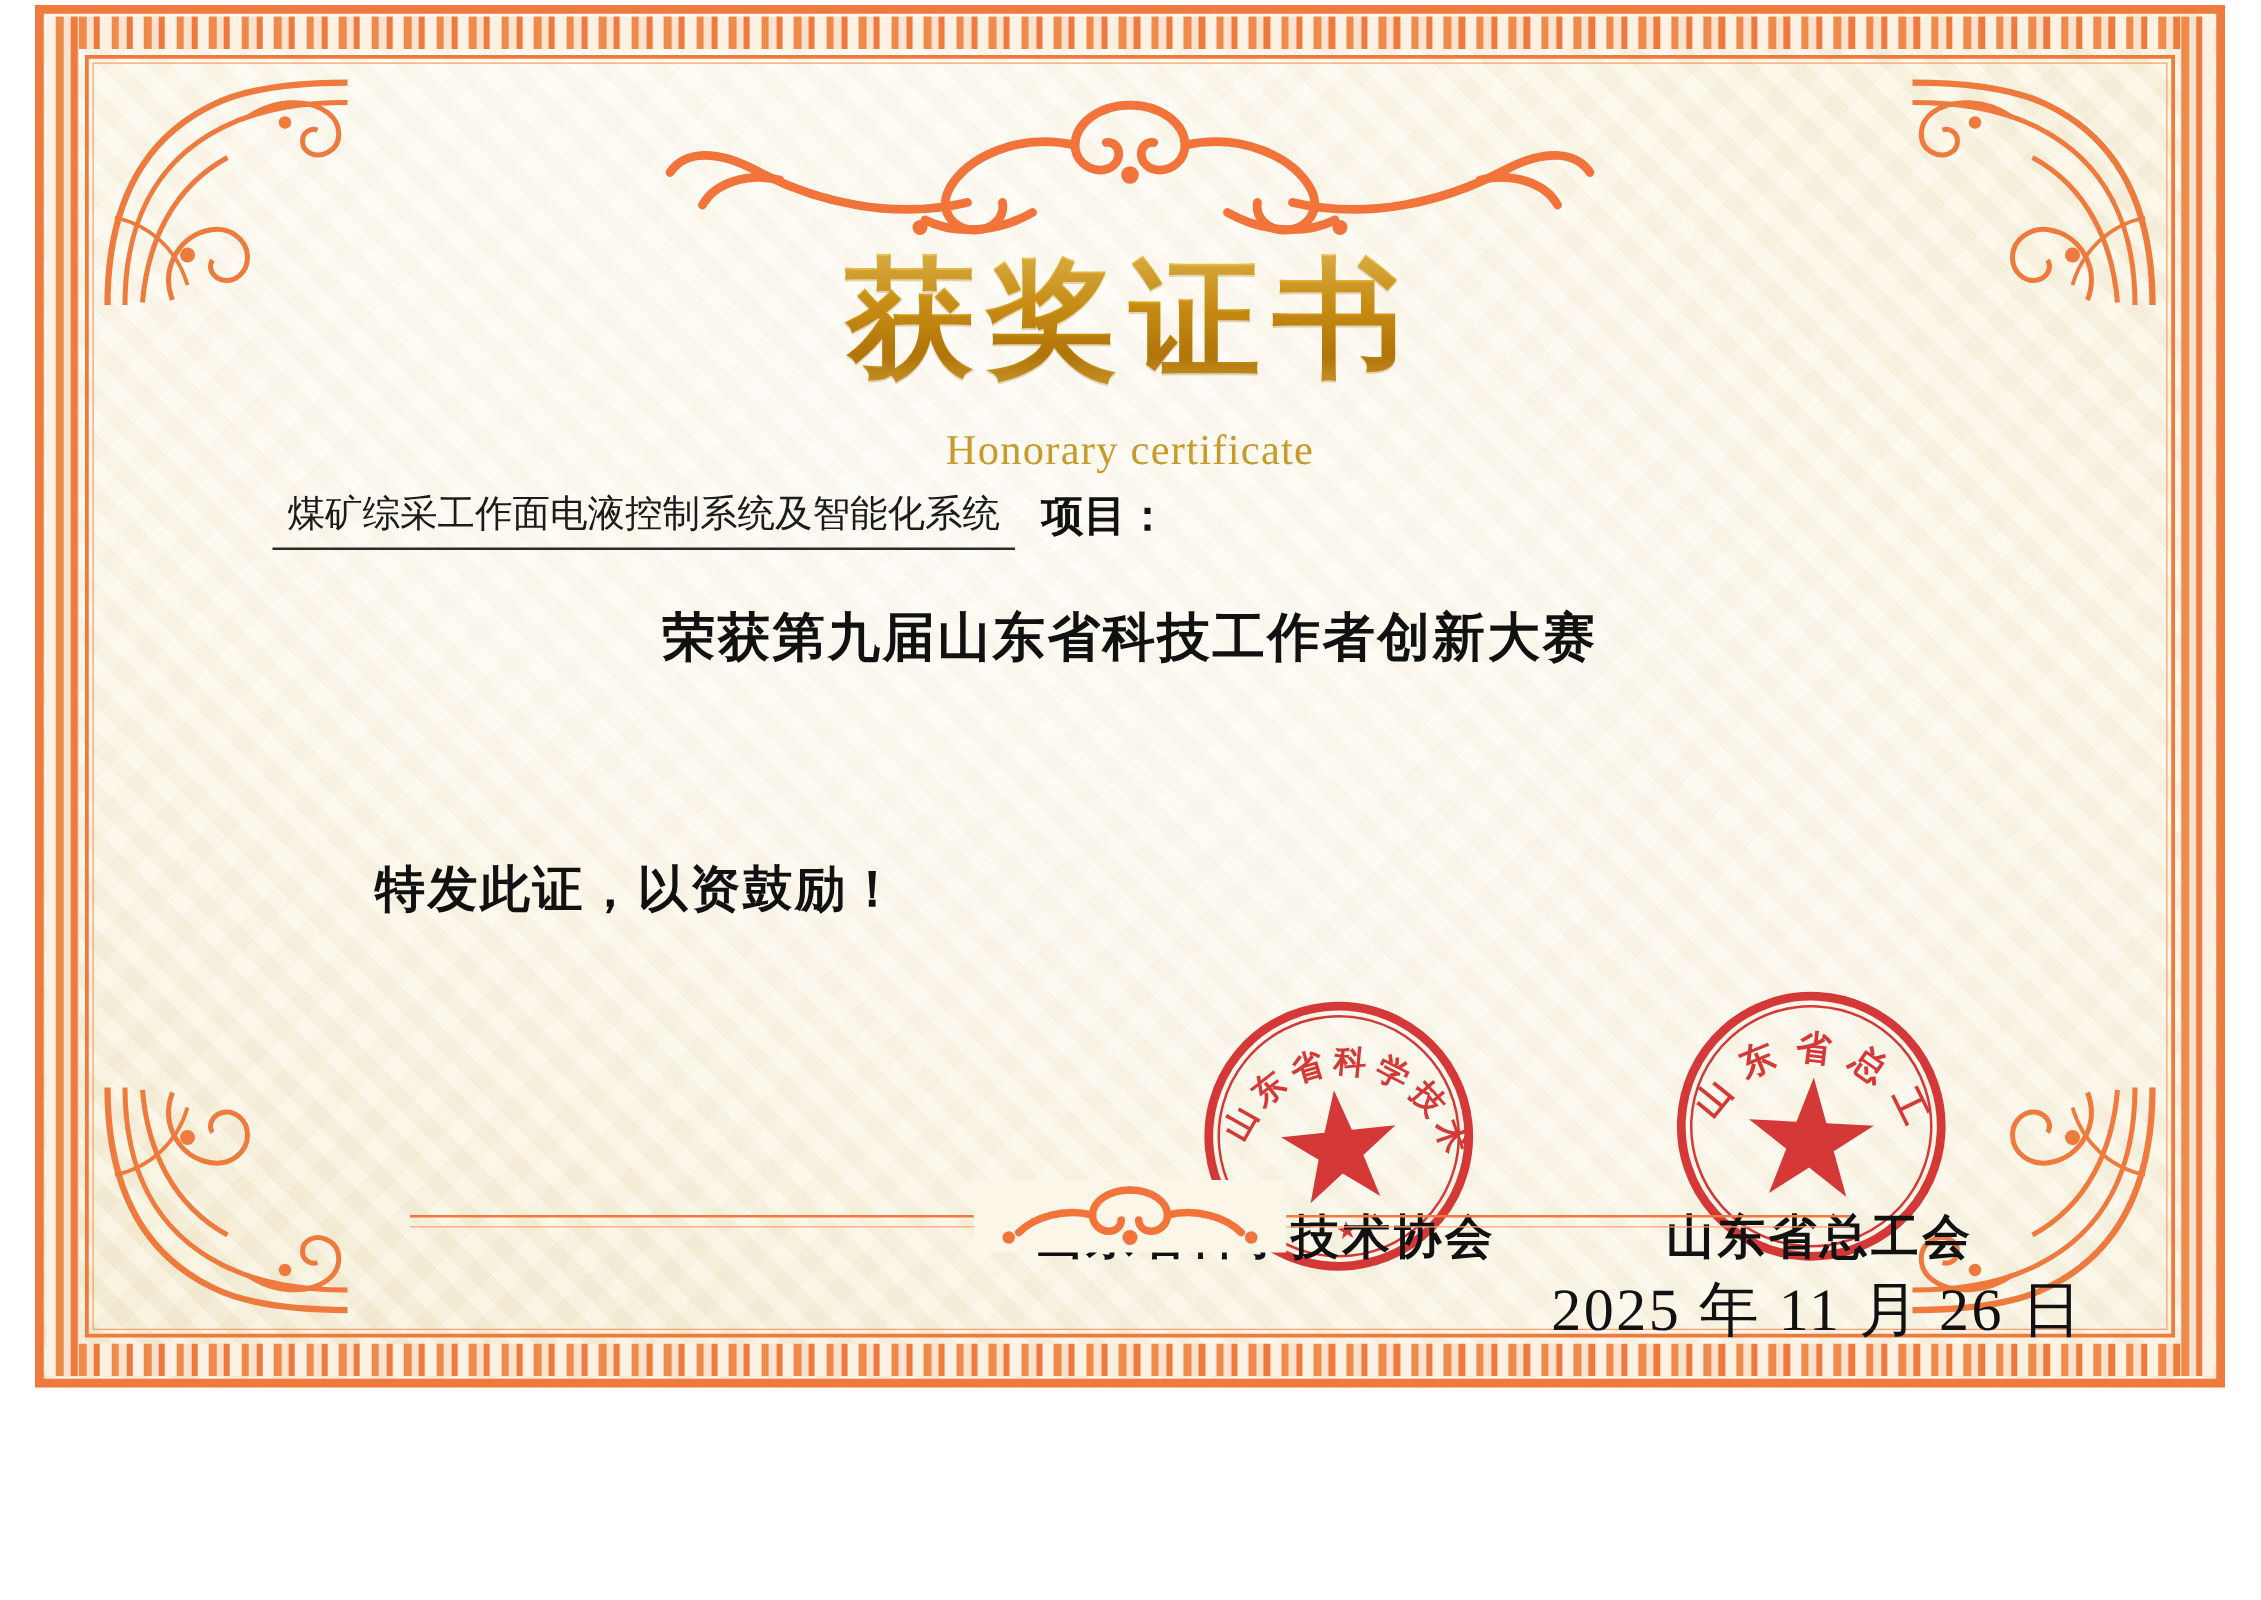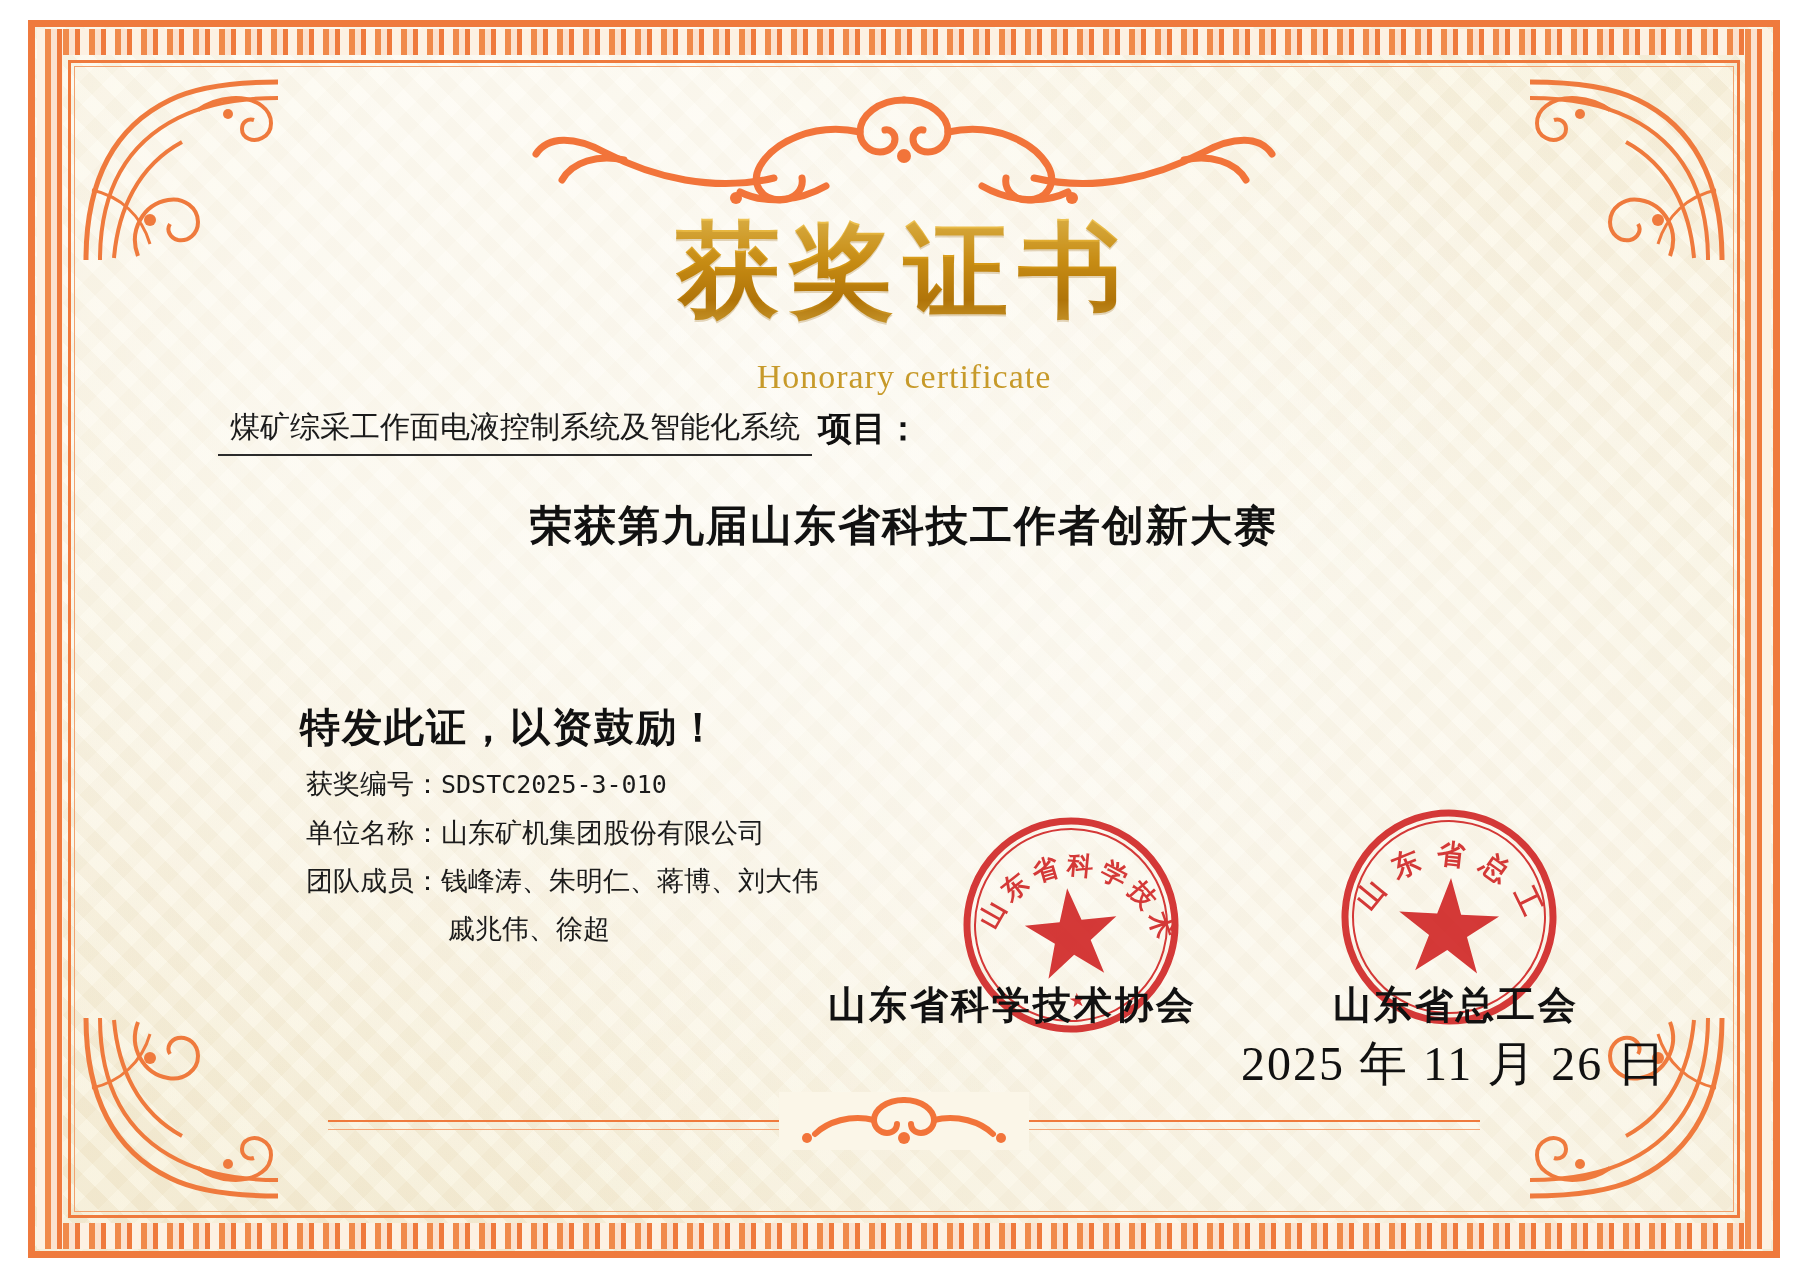--- a/index.html
+++ b/index.html
@@ -6,22 +6,22 @@
   body{
     width:1809px;height:1280px;
     background:#ffffff;
     font-family:"Liberation Serif", serif;
     overflow:hidden;
   }
 
   
   .certificate{
     position:absolute;
-    left:28px; top:20px;
-    width:1752px; height:1238px;
+    left:28px; top:4px;
+    width:1752px; height:1106px;
     background:
       radial-gradient(circle at 30% 25%, rgba(255,255,255,0.55) 0 18%, rgba(255,255,255,0) 60%),
       radial-gradient(circle at 72% 62%, rgba(255,255,255,0.45) 0 16%, rgba(255,255,255,0) 58%),
       repeating-linear-gradient(45deg, rgba(235,222,190,0.35) 0 14px, rgba(250,245,228,0.35) 14px 28px),
       repeating-linear-gradient(-45deg, rgba(236,226,196,0.28) 0 18px, rgba(252,248,232,0.28) 18px 36px),
       linear-gradient(#fdf9ec,#f7f0dc);
     box-sizing:border-box;
   }
 
   
@@ -107,21 +107,21 @@
   .project-name{
     font-family:Liberation Sans, sans-serif;
     font-size:30px;color:#1b1b1b;
     border-bottom:2px solid #2b2b2b;
     padding:0 12px 6px 12px;
     white-space:nowrap;
   }
   .project-label{
     font-family:"DejaVu Serif", serif;
     font-size:34px;font-weight:700;color:#111;
-    padding-bottom:4px;margin-left:6px;white-space:nowrap;
+    padding-bottom:4px;margin-left:21px;white-space:nowrap;
   }
 
   .award-line{
     position:absolute;left:50%;top:478px;transform:translateX(-50%);
     font-family:Liberation Mono, monospace;
     font-size:42px;font-weight:700;color:#111;letter-spacing:2px;white-space:nowrap;
   }
   .award-grade{
     position:absolute;left:50%;top:552px;transform:translateX(-50%);
     font-family:"DejaVu Serif", serif;
@@ -255,34 +255,20 @@
 
   <div class="project-line">
     <span class="project-name">煤矿综采工作面电液控制系统及智能化系统</span>
     <span class="project-label">项目：</span>
   </div>
 
   <div class="award-line">荣获第九届山东省科技工作者创新大赛</div>
 
   <div class="encourage">特发此证，以资鼓励！</div>
 
-  <div class="meta">
-    <div class="row">
-      <span>获奖编号：</span><span class="code">SDSTC2025-3-010</span>
-    </div>
-    <div class="row">
-      <span>单位名称：</span><span>山东矿机集团股份有限公司</span>
-    </div>
-    <div class="row">
-      <span>团队成员：</span><span>钱峰涛、朱明仁、蒋博、刘大伟</span>
-    </div>
-    <div class="row indent">
-      <span>戚兆伟、徐超</span>
-    </div>
-  </div>
 
   <div class="seal seal-left">
     <svg viewBox="0 0 230 230">
       <circle cx="115" cy="115" r="104" fill="none" stroke="#cf1f1f" stroke-width="7"></circle>
       <circle cx="115" cy="115" r="96" fill="none" stroke="#cf1f1f" stroke-width="2"></circle>
       <path id="arcL" d="M 33 130 A 84 84 0 0 1 197 130" fill="none"></path>
       <text fill="#cf1f1f" font-size="26" font-family="DejaVu Serif, serif" font-weight="700" letter-spacing="6">
         <textPath href="#arcL" startOffset="8%">山东省科学技术协会</textPath>
       </text>
       <polygon points="115,78 126,111 161,111 133,132 143,166 115,145 87,166 97,132 69,111 104,111" fill="#cf1f1f"></polygon>

